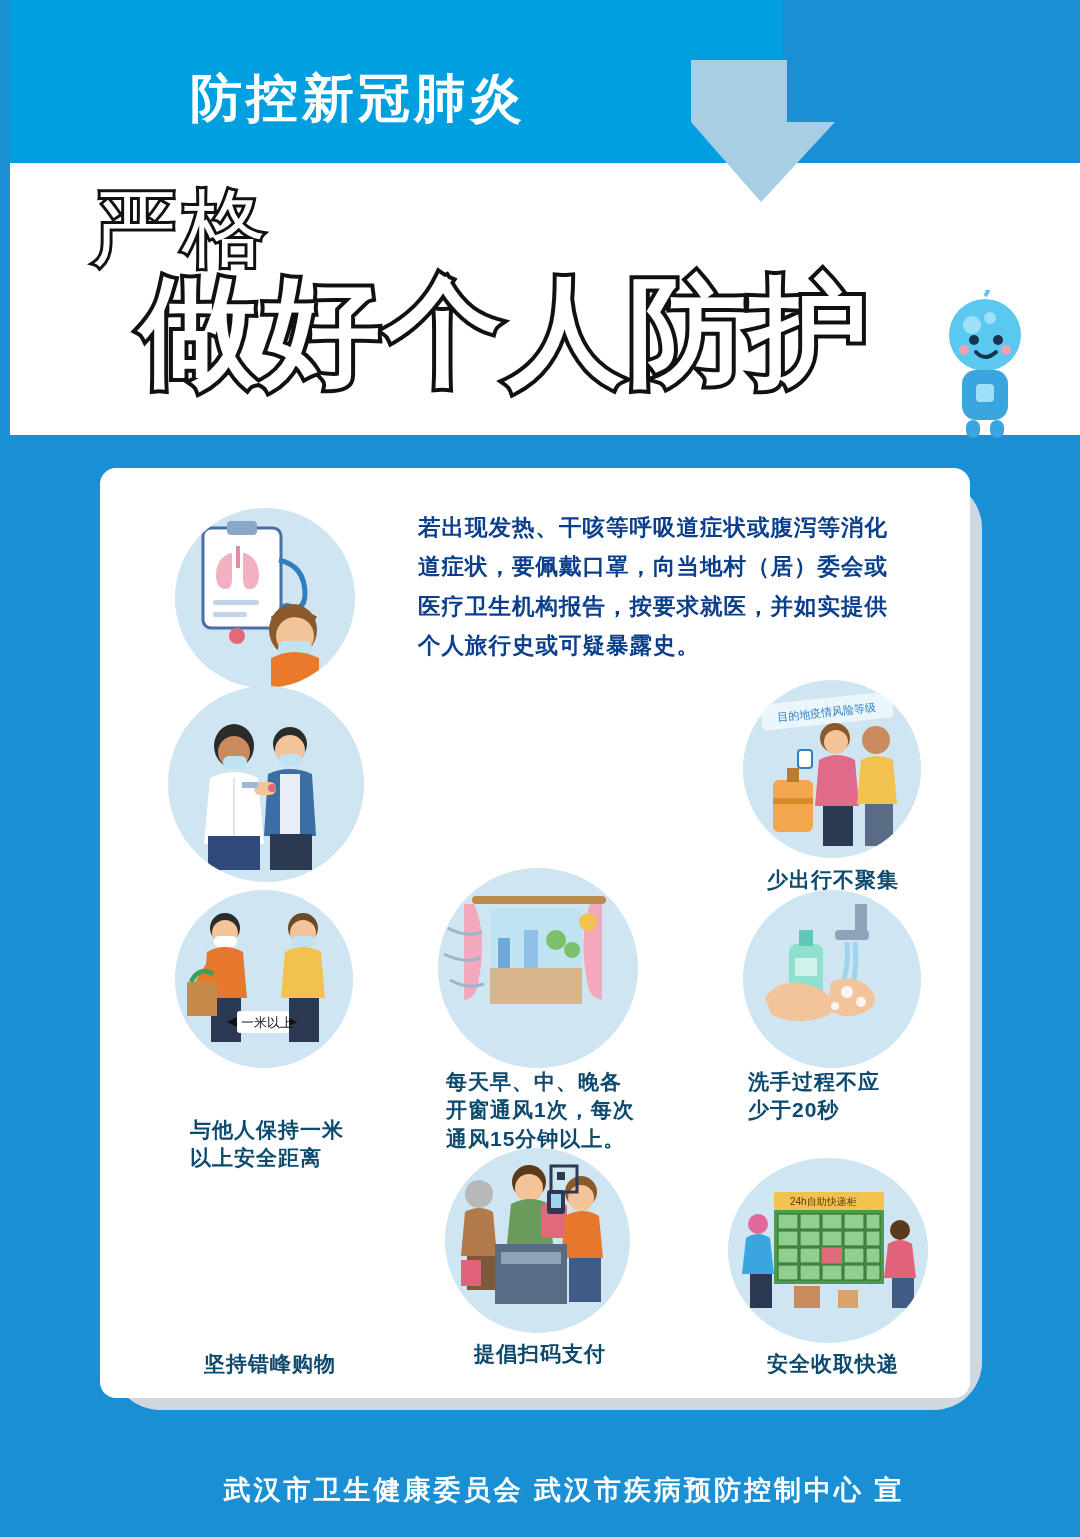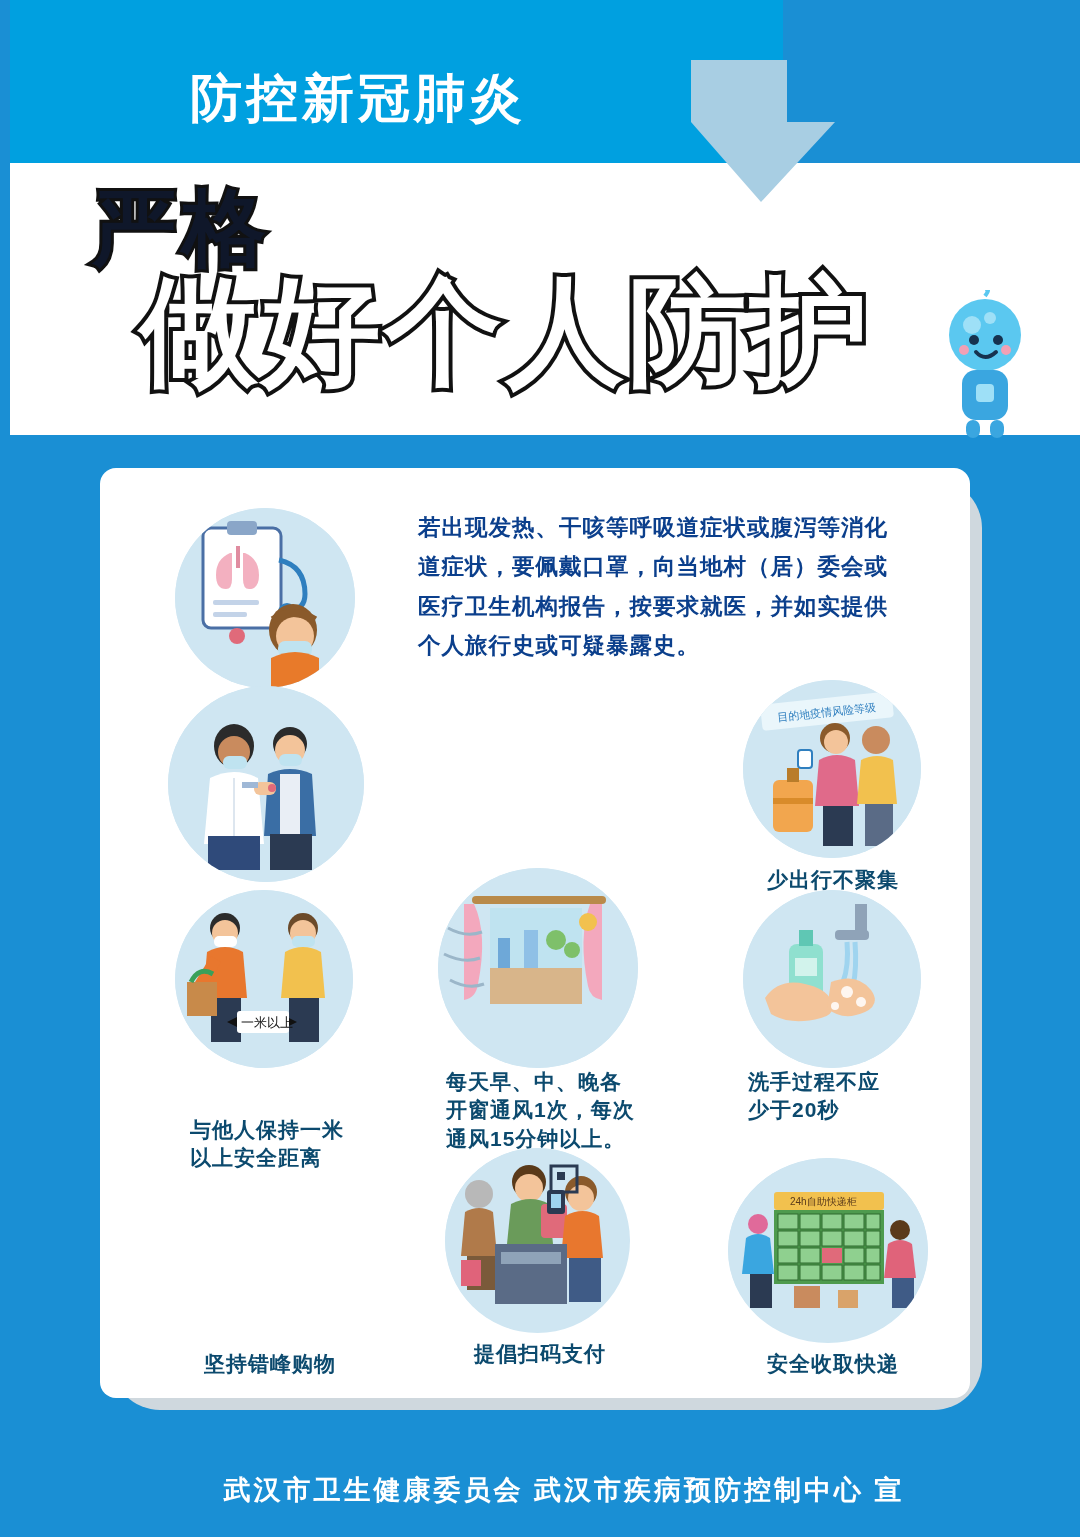--- a/index.html
+++ b/index.html
@@ -27,21 +27,21 @@
   .left-blue-strip{
     position:absolute;left:0;top:0;width:10px;height:1537px;background:#1a8fd4;
   }
   
   .arrow{
     position:absolute;left:683px;top:60px;width:180px;height:145px;
   }
   
   .headline-1{
     position:absolute;left:92px;top:186px;
-    font-size:84px;font-weight:bold;color:#0f172a;
+    font-size:84px;font-weight:normal;color:#ffffff;
     -webkit-text-stroke:6px #111111;
     paint-order:stroke fill;
     letter-spacing:6px;line-height:1;white-space:nowrap;
   }
   .headline-2{
     position:absolute;left:140px;top:272px;
     font-size:118px;font-weight:bold;color:#ffffff;
     -webkit-text-stroke:8px #111111;
     paint-order:stroke fill;
     letter-spacing:4px;line-height:1;white-space:nowrap;

